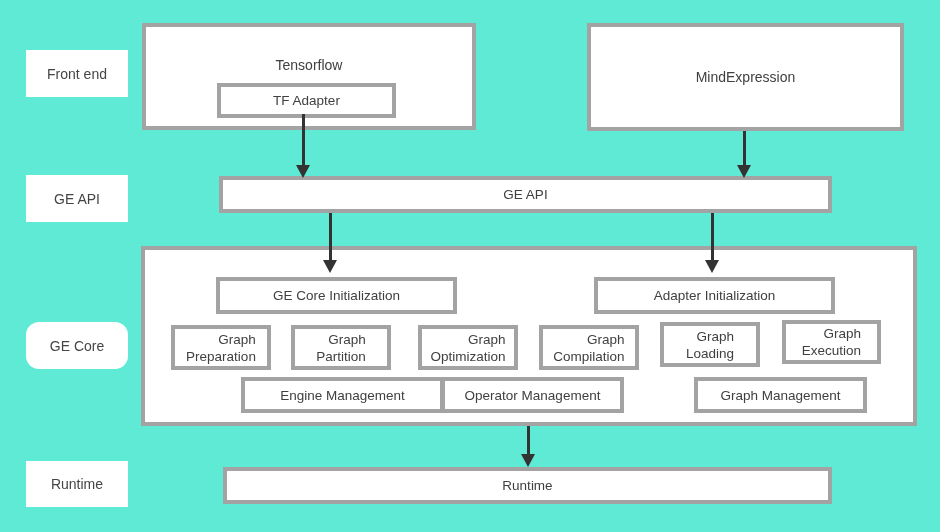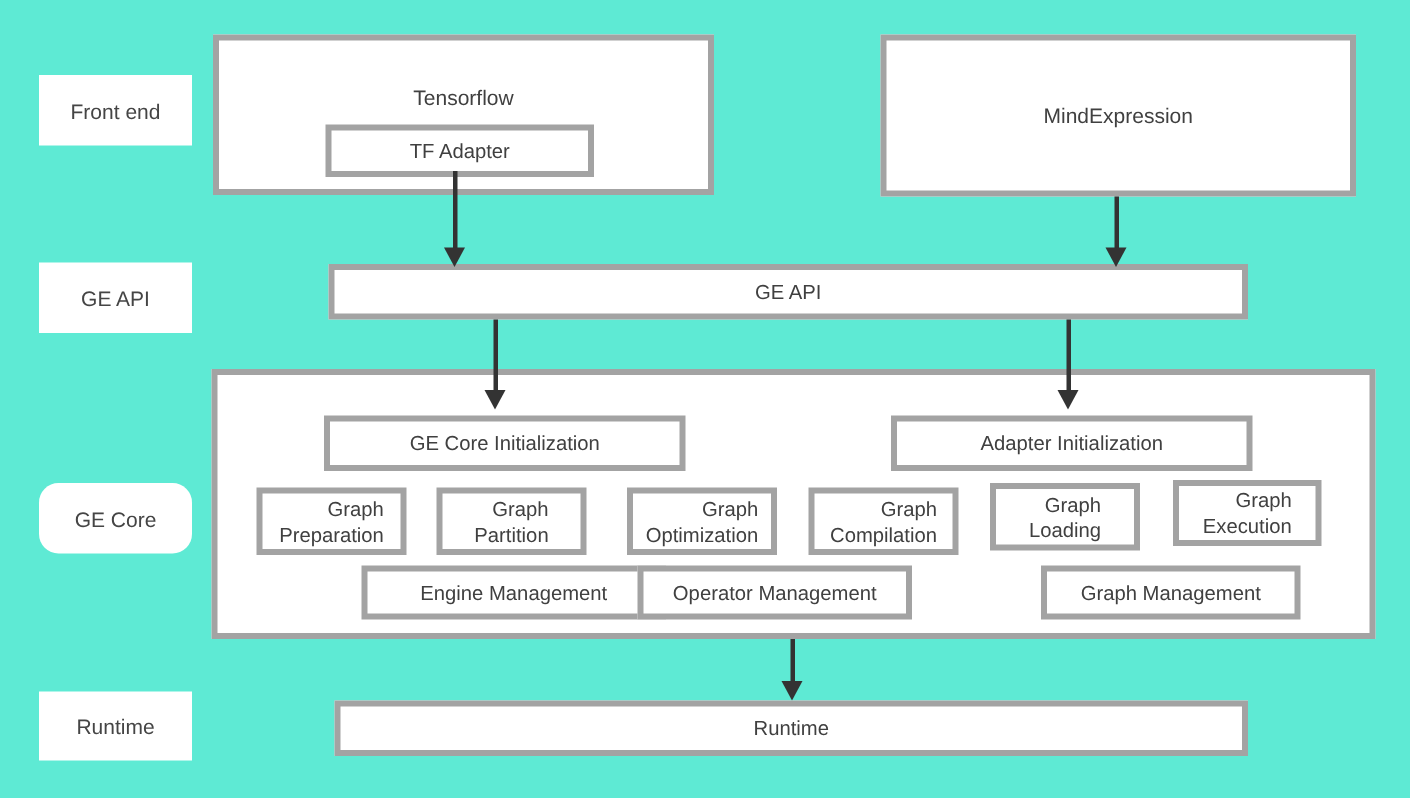--- a/index.html
+++ b/index.html
@@ -78,21 +78,21 @@
     white-space: pre-line;
   }
   .fn-1 { left: 26px; }
   .fn-2 { left: 146px; }
   .fn-3 { left: 273px; }
   .fn-4 { left: 394px; }
   .fn-5 { left: 515px; top: 72px; }
   .fn-6 { left: 637px; top: 70px; width: 99px; height: 44px; }
   .mg-box { top: 127px; height: 36px; font-size: 13.5px; }
   .mg-1 { left: 52px; width: 203px; margin-left: 44px; }
-  .mg-2 { left: 280px; width: 183px; }
+  .mg-2 { left: 296px; width: 183px; }
   .mg-3 { left: 549px; width: 173px; }
 
   
   .runtime-bar { left: 223px; top: 467px; width: 609px; height: 37px; font-size: 13.5px; }
 
   
   .arrow { position: absolute; width: 14px; z-index: 5; }
   .arrow .arrow-line {
     position: absolute;
     left: 5.5px; top: 0; bottom: 10px;

